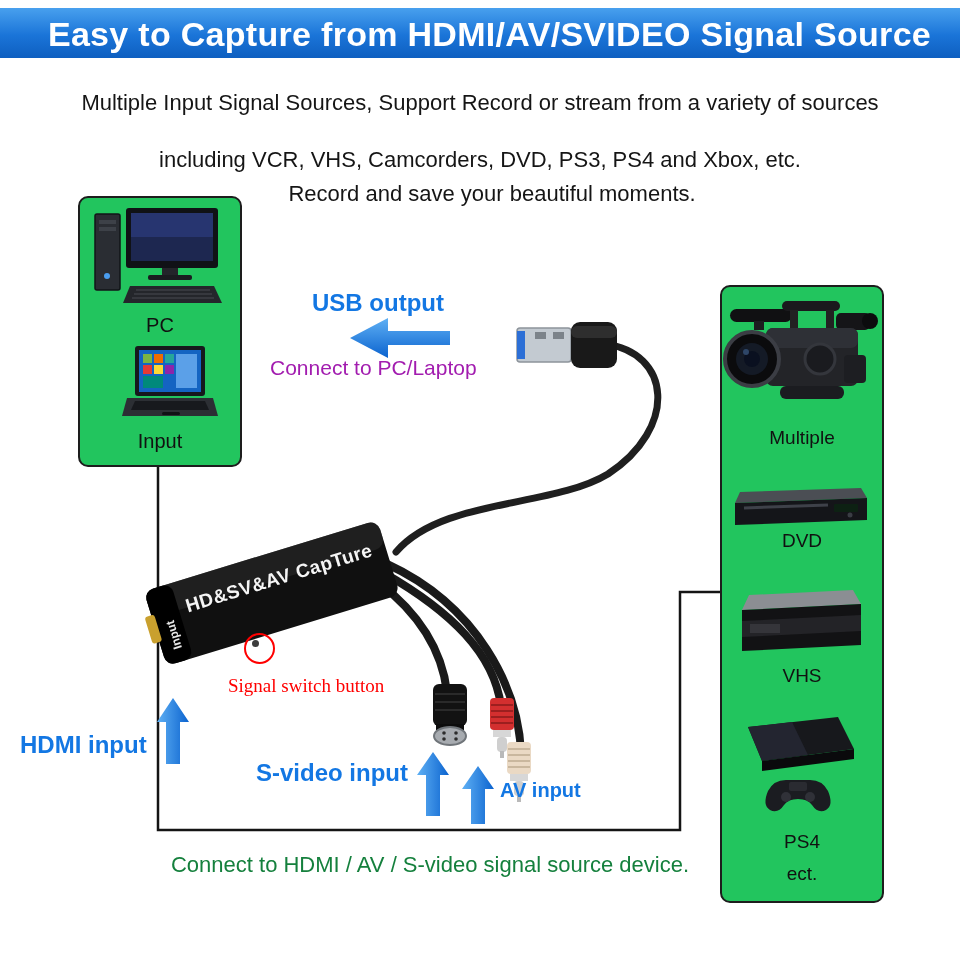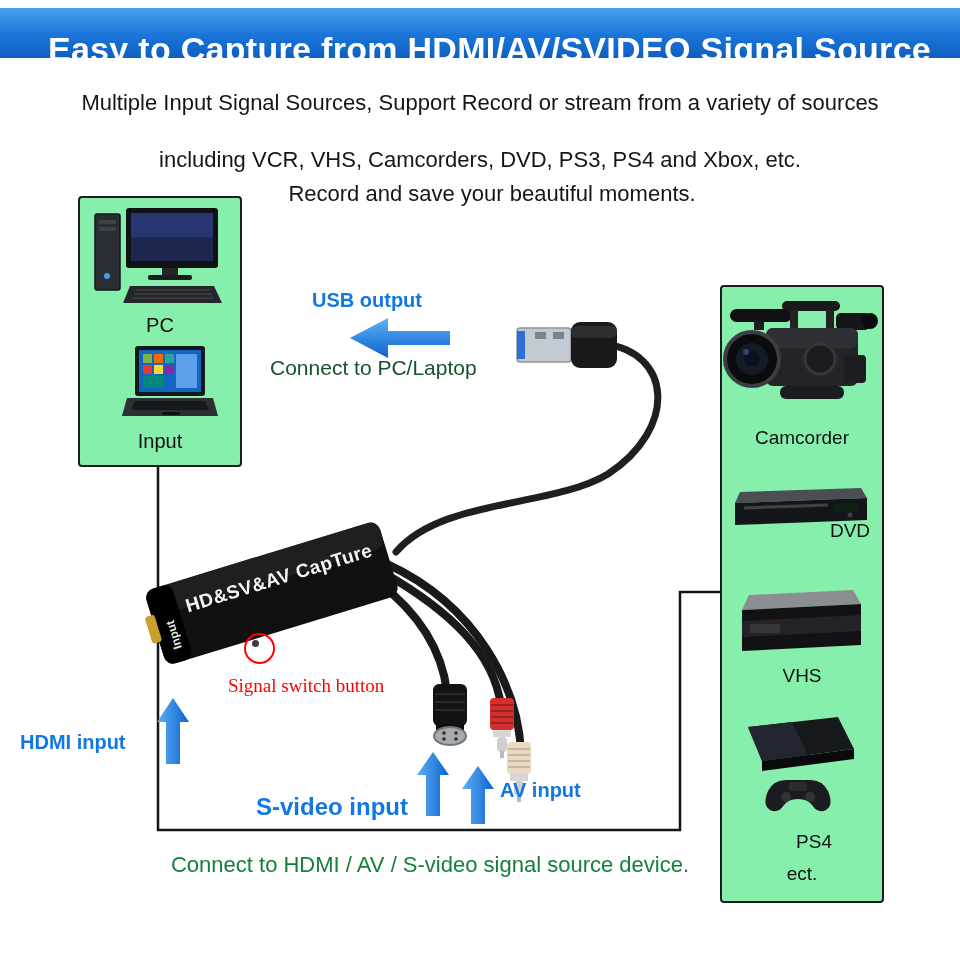--- a/index.html
+++ b/index.html
@@ -5,45 +5,45 @@
   html,body{margin:0;padding:0;}
   body{width:960px;height:960px;position:relative;background:#ffffff;
        font-family:"Liberation Sans",sans-serif;overflow:hidden;}
   .abs{position:absolute;}
   svg{display:block;overflow:visible;}
   svg text{font-family:"Liberation Sans",sans-serif;}
 
   
   .banner{left:0;top:8px;width:960px;height:50px;
           background:linear-gradient(180deg,#48a0ee 0%,var(--banner-blue,#1a74d8) 55%,#0e5fc0 100%);}
-  .banner h1{margin:16px;font-size:34px;font-weight:700;color:#fff;text-align:center;
+  .banner h1{margin:1px;font-size:34px;font-weight:700;color:#fff;text-align:center;
              line-height:50px;letter-spacing:.3px;padding-left:19px;}
 
   
   .intro{left:0;width:960px;text-align:center;font-size:22px;color:#151515;}
   .intro.l1{top:68px;}
   .intro.l2{top:125px;}
   .intro.l3{top:159px;padding-left:12px;}
 
   
-  .panel{border:2px solid #1d1d1d;border-radius:4px;background:#86efac;z-index:2;}
+  .panel{border:2px solid #1d1d1d;border-radius:10px;background:#22c55e;z-index:2;}
   .left-panel{left:78px;top:196px;width:160px;height:267px;}
   .right-panel{left:720px;top:285px;width:160px;height:614px;}
   .panel-label{left:0;width:100%;text-align:center;color:#111;}
   .left-panel .panel-label{font-size:20px;}
   .right-panel .panel-label{font-size:19px;}
 
   
   .blue-label{font-weight:700;color:var(--accent-blue,#1377e3);z-index:5;}
   .red-label{color:var(--alert-red,#ff0000);font-size:19px;z-index:5;}
   .bottom-caption{left:30px;top:852px;width:800px;text-align:center;font-size:22px;color:#15803d;}
-  .usb-out{left:312px;top:289px;font-size:20px;}
-  .connect-pc{left:270px;top:356px;font-size:21px;color:#14532d;}
-  .hdmi-lbl{left:20px;top:731px;font-size:20px;}
-  .svid-lbl{left:256px;top:759px;font-size:24px;margin-top:34px;}
+  .usb-out{left:312px;top:289px;font-size:24px;}
+  .connect-pc{left:270px;top:356px;font-size:21px;color:#a21caf;}
+  .hdmi-lbl{left:20px;top:731px;font-size:24px;}
+  .svid-lbl{left:256px;top:759px;font-size:24px;}
   .av-lbl{left:500px;top:779px;font-size:20px;}
   .switch-lbl{left:228px;top:675px;font-family:Liberation Serif, serif;}
 
   
   .wires{left:0;top:0;z-index:1;}
   .hardware{z-index:3;}
   .overlay{z-index:4;}
 
   
   .g-top{stop-color:#5fb0f4;}
@@ -118,49 +118,49 @@
     <rect x="42" y="31" width="92" height="58" rx="7" fill="#232428"></rect>
     <rect x="42" y="31" width="92" height="20" rx="7" fill="#2e3036"></rect>
     <rect x="120" y="58" width="22" height="28" rx="4" fill="#1d1e22"></rect>
     <circle cx="96" cy="62" r="15" fill="#1a1b1f" stroke="#34363c" stroke-width="3"></circle>
     <circle cx="28" cy="62" r="27" fill="#0b0b0d" stroke="#3b3d44" stroke-width="4"></circle>
     <circle cx="28" cy="62" r="16" fill="#141a26"></circle>
     <circle cx="28" cy="62" r="8" fill="#0a1020"></circle>
     <circle cx="22" cy="55" r="3" fill="#2e4668"></circle>
     <rect x="56" y="89" width="64" height="13" rx="6" fill="#1b1c20"></rect>
   </svg>
-  <div class="abs panel-label" style="top:140px;">Camcorder</div>
+  <div class="abs panel-label" style="top:140px;">Multiple</div>
 
   <svg class="abs" style="left:8px;top:196px;" width="140" height="48" viewBox="0 0 140 48">
     <path d="M10 9 L131 5 L137 15 L5 20 Z" fill="#4b4e54"></path>
     <path d="M5 20 L137 15 L137 37 L5 42 Z" fill="#141519"></path>
     <path d="M14 25 L98 22" stroke="#3e4149" stroke-width="3" fill="none"></path>
     <rect x="104" y="21" width="24" height="8" rx="1" fill="#0d2113"></rect>
     <circle cx="120" cy="32" r="2.5" fill="#3a3d44"></circle>
   </svg>
-  <div class="abs panel-label" style="top:233px;padding-left:48px;">DVD</div>
+  <div class="abs panel-label" style="top:243px;">DVD</div>
 
   <svg class="abs" style="left:12px;top:300px;" width="132" height="74" viewBox="0 0 132 74">
     <path d="M15 8 L119 3 L127 17 L8 23 Z" fill="#8b8e93"></path>
     <path d="M8 23 L127 17 L127 58 L8 64 Z" fill="#121214"></path>
     <path d="M8 34 L127 28 L127 44 L8 50 Z" fill="#232327"></path>
     <rect x="16" y="37" width="30" height="9" fill="#35353a"></rect>
   </svg>
   <div class="abs panel-label" style="top:378px;">VHS</div>
 
   <svg class="abs" style="left:10px;top:426px;" width="136" height="112" viewBox="0 0 136 112">
     <path d="M16 14 L106 4 L122 36 L30 48 Z" fill="#17181c"></path>
     <path d="M16 14 L60 9 L76 42 L30 48 Z" fill="#232530"></path>
     <path d="M30 48 L122 36 L122 46 L30 58 Z" fill="#0a0a0c"></path>
     <path d="M36 78 Q42 66 56 67 L76 67 Q90 66 96 78 Q102 92 94 97 Q86 101 80 92 Q76 86 66 86 Q56 86 52 92 Q46 101 38 97 Q30 92 36 78 Z" fill="#1b1c21"></path>
     <rect x="57" y="69" width="18" height="9" rx="2" fill="#2a2b31"></rect>
     <circle cx="54" cy="84" r="5" fill="#303138"></circle>
     <circle cx="78" cy="84" r="5" fill="#303138"></circle>
   </svg>
-  <div class="abs panel-label" style="top:544px;margin-left:12px;">PS4</div>
+  <div class="abs panel-label" style="top:544px;">PS4</div>
 
   <div class="abs panel-label" style="top:576px;">ect.</div>
 </div>
 
 <div class="abs blue-label usb-out">USB output</div>
 
 <svg class="abs overlay" style="left:344px;top:314px;" width="112" height="48" viewBox="0 0 112 48">
   <defs>
     <linearGradient id="agrad1" x1="0" y1="0" x2="0" y2="1">
       <stop offset="0" class="g-top"></stop>

